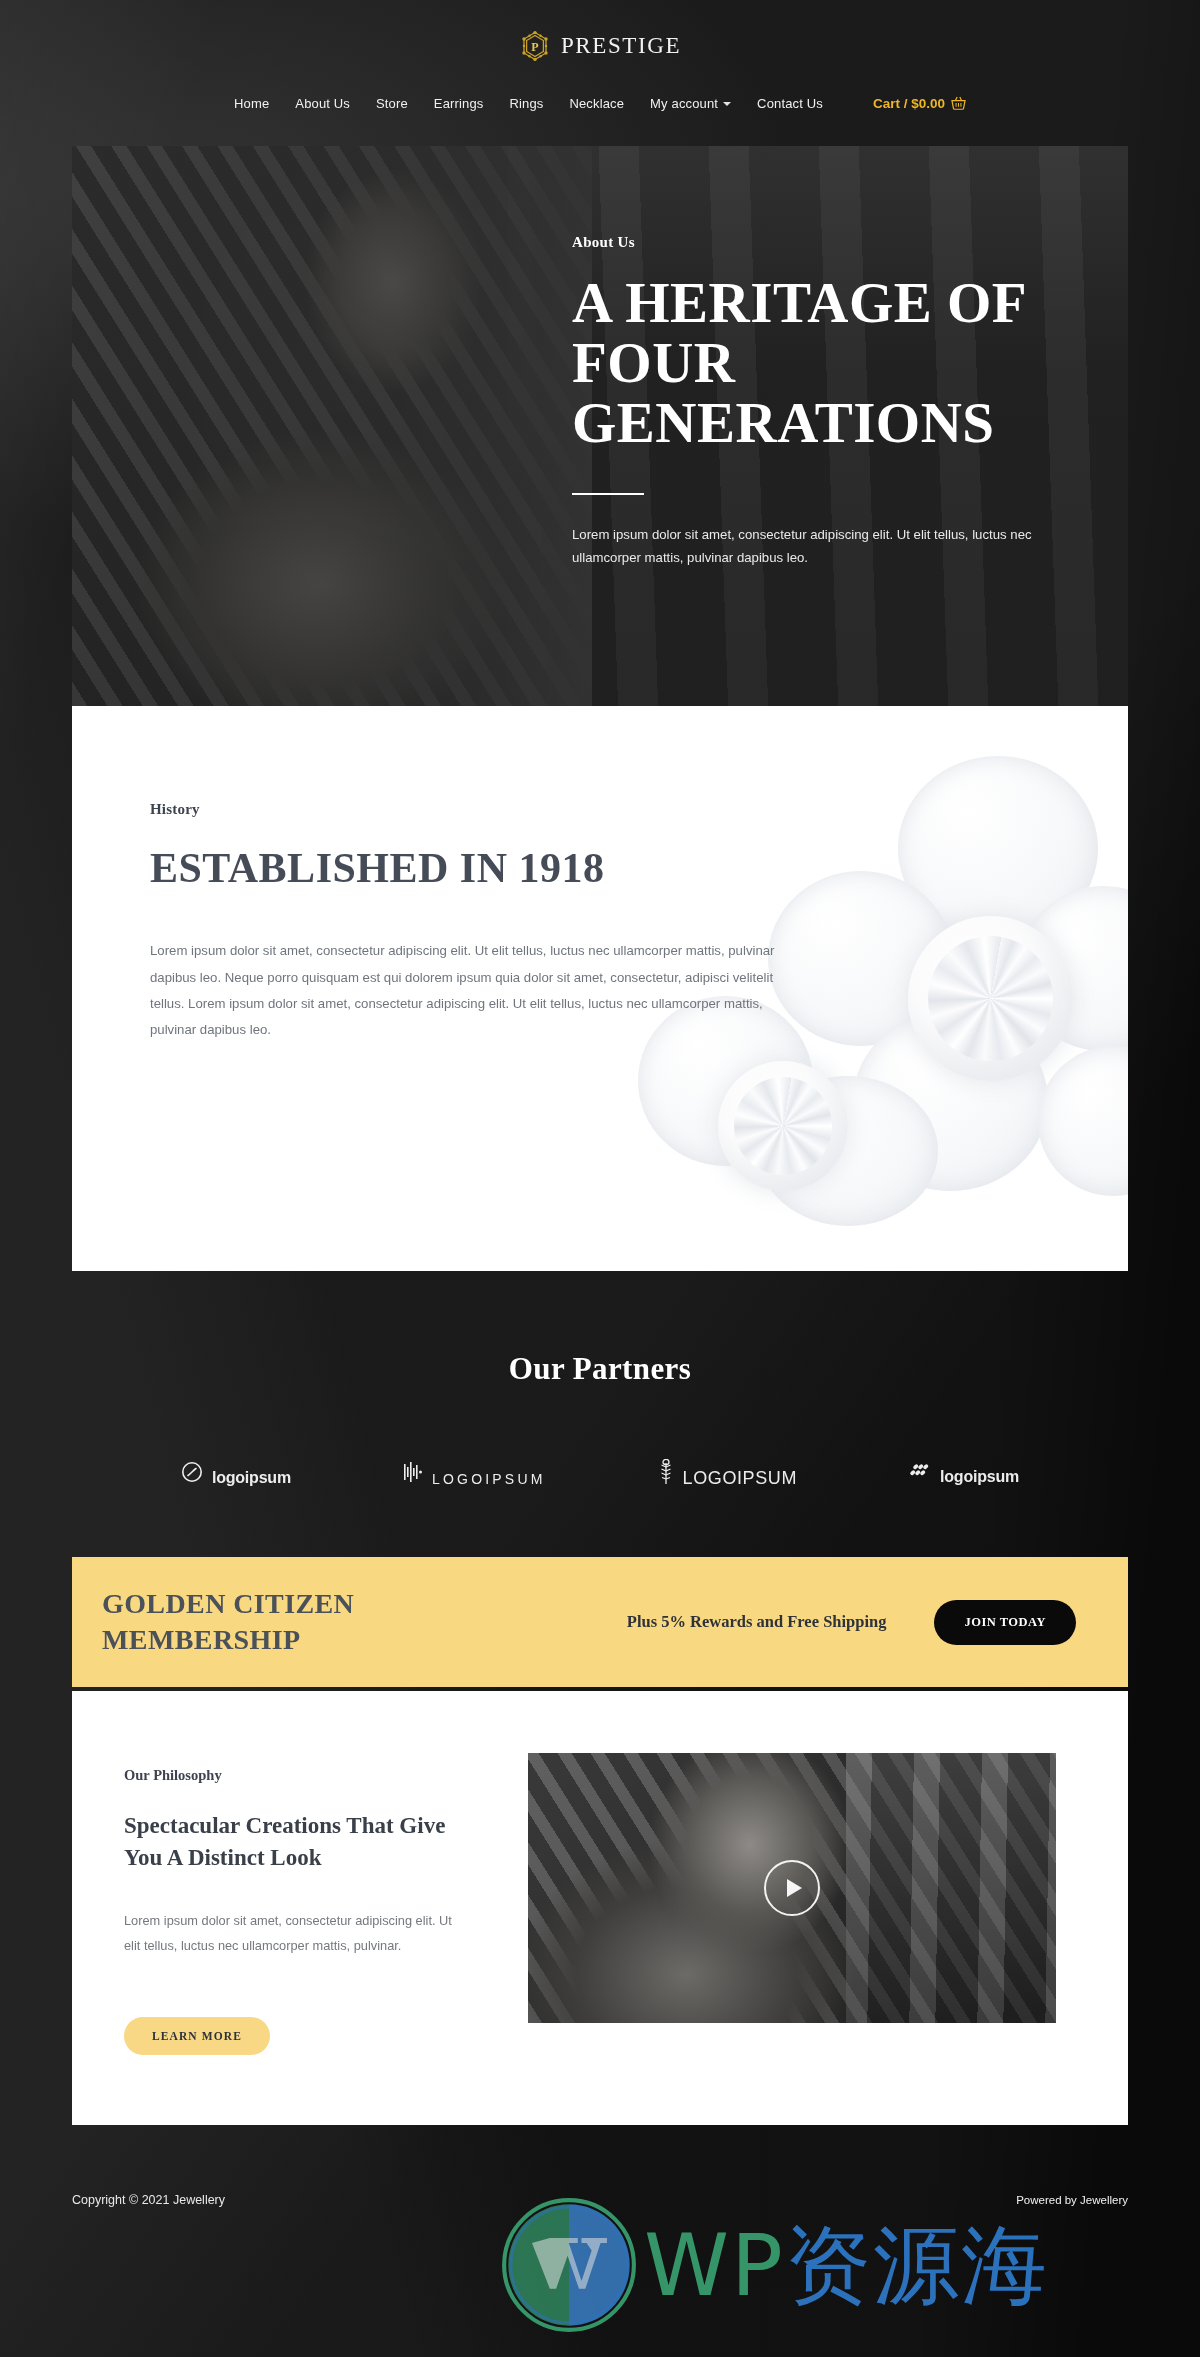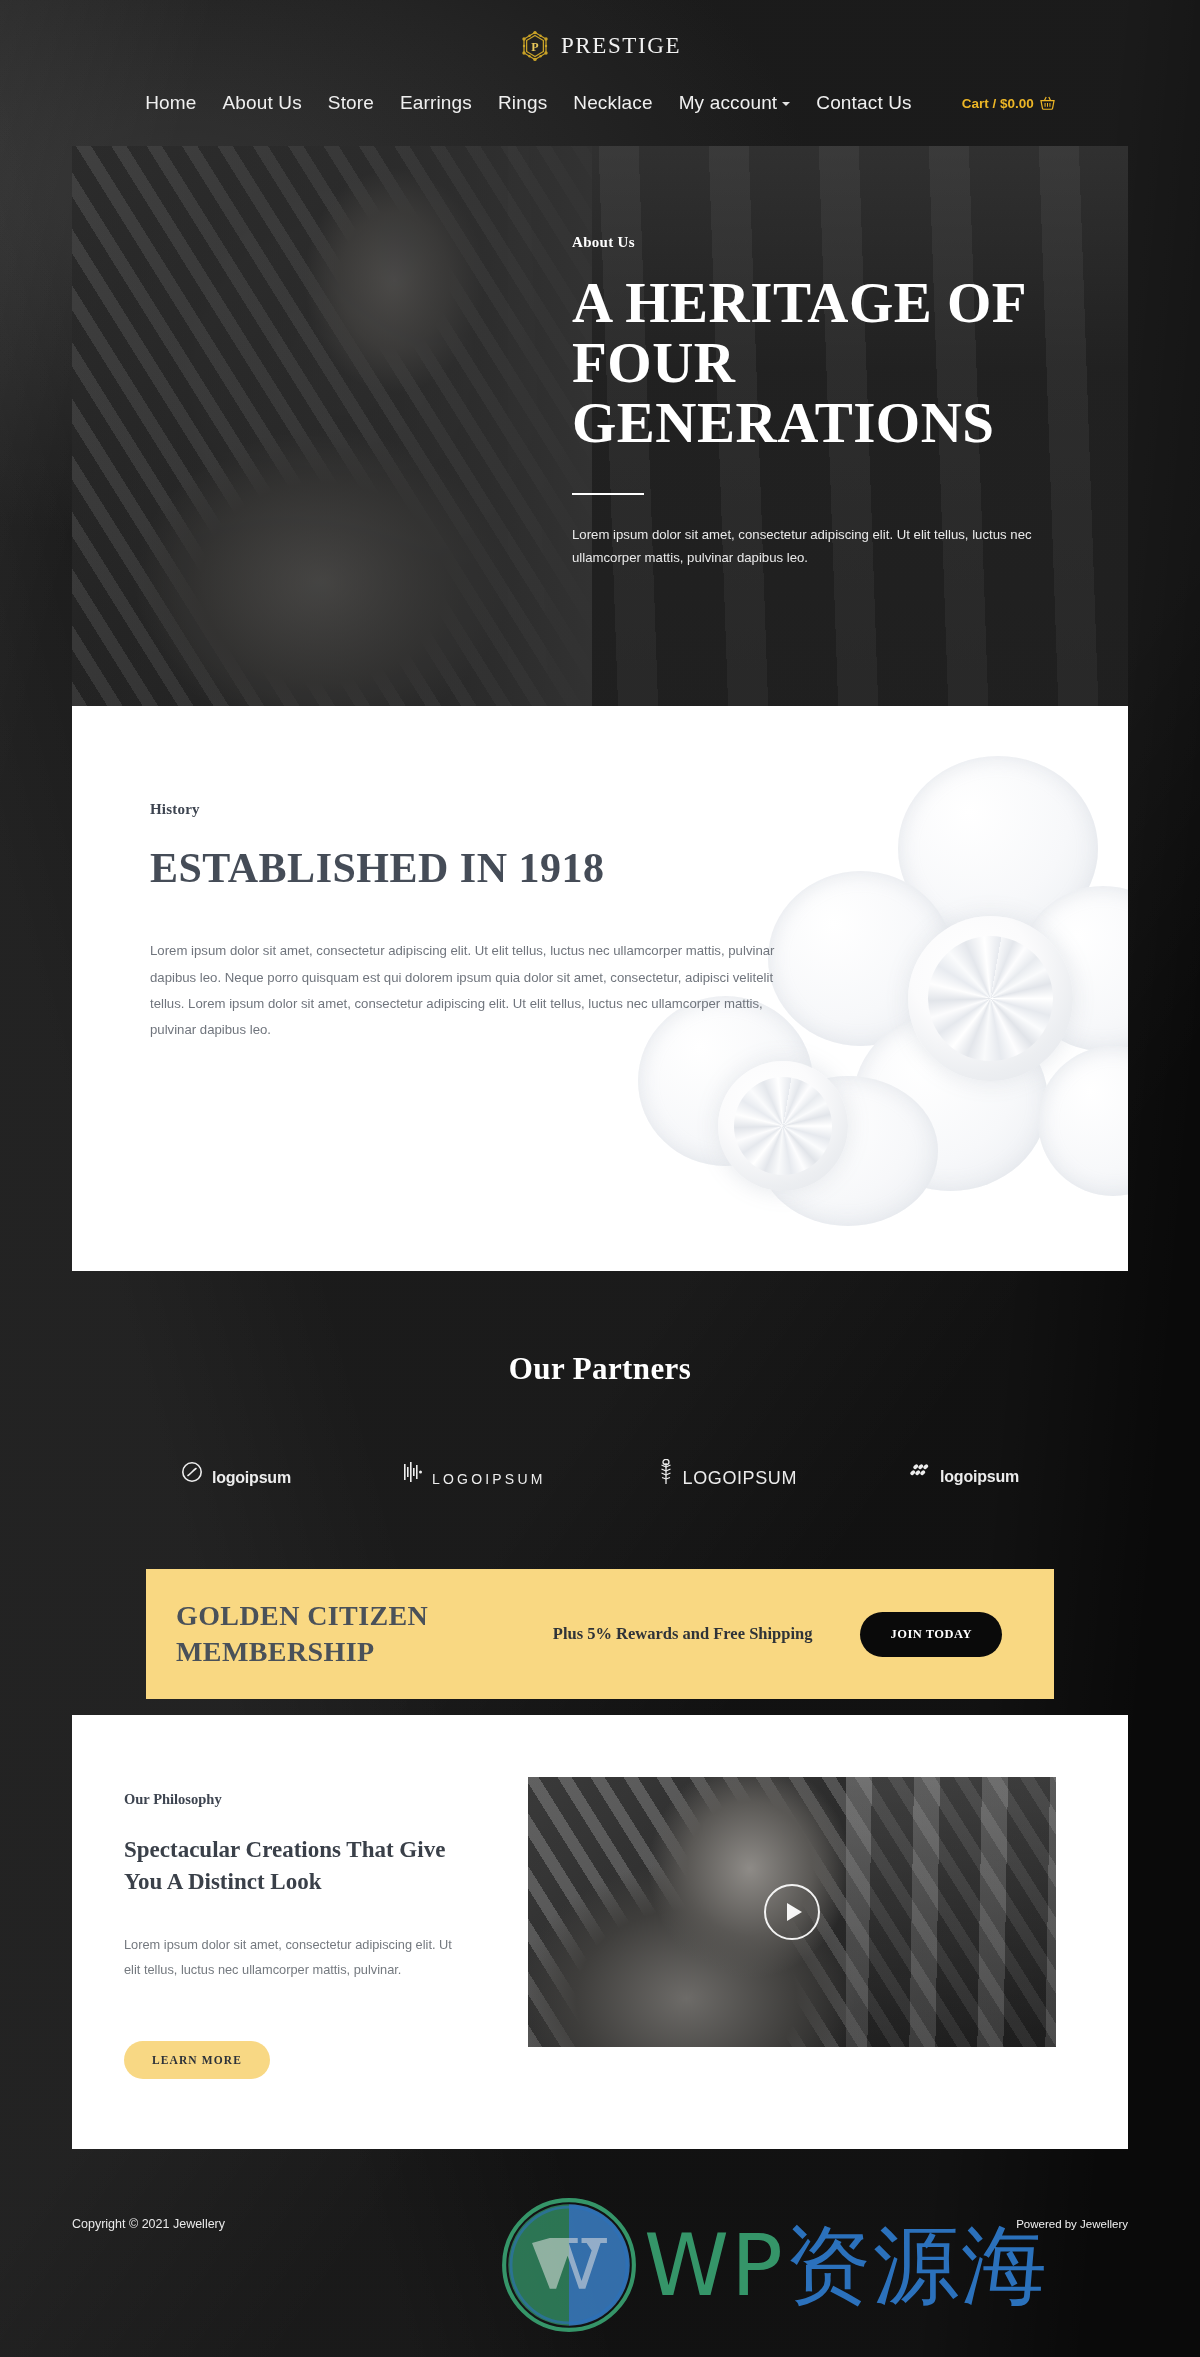--- a/index.html
+++ b/index.html
@@ -65,21 +65,21 @@
   .main-nav {
     display: flex;
     align-items: center;
     justify-content: center;
     gap: 26px;
     height: 46px;
     margin-top: 12px;
   }
   .nav-item {
     color: #f0f0f0;
-    font-size: 19px;
+    font-size: 13px;
     letter-spacing: 0.15px;
     text-decoration: none;
     display: flex;
     align-items: center;
     gap: 5px;
     white-space: nowrap;
     cursor: pointer;
   }
   .chev {
     width: 0; height: 0;
@@ -290,22 +290,22 @@
   }
   .p1 .partner-text { font-weight: 700; letter-spacing: -0.2px; }
   .p2 .partner-text { font-weight: 400; letter-spacing: 3.2px; font-size: 14px; }
   .p3 .partner-text { font-weight: 400; letter-spacing: 0.6px; font-size: 18px; }
   .p4 .partner-text { font-weight: 700; letter-spacing: -0.2px; }
 
   
   .gold-banner {
     position: relative;
     z-index: 3;
-    width: 908px;
-    margin: 16px auto;
+    width: 1056px;
+    margin: 4px auto;
     background: #f9d882;
     height: 130px;
     display: flex;
     align-items: center;
     padding: 0 52px 0 30px;
   }
   .gold-title {
     color: #4a5159;
     font-family: "Liberation Serif", serif;
     font-weight: 700;

